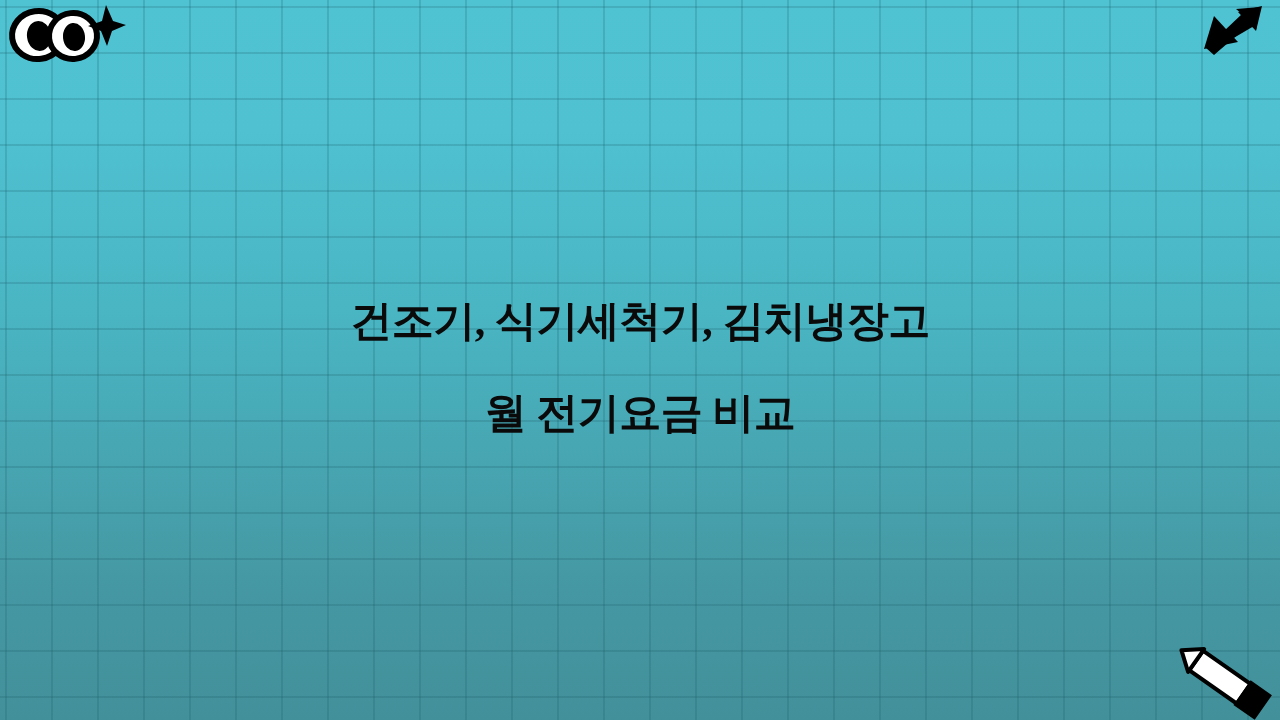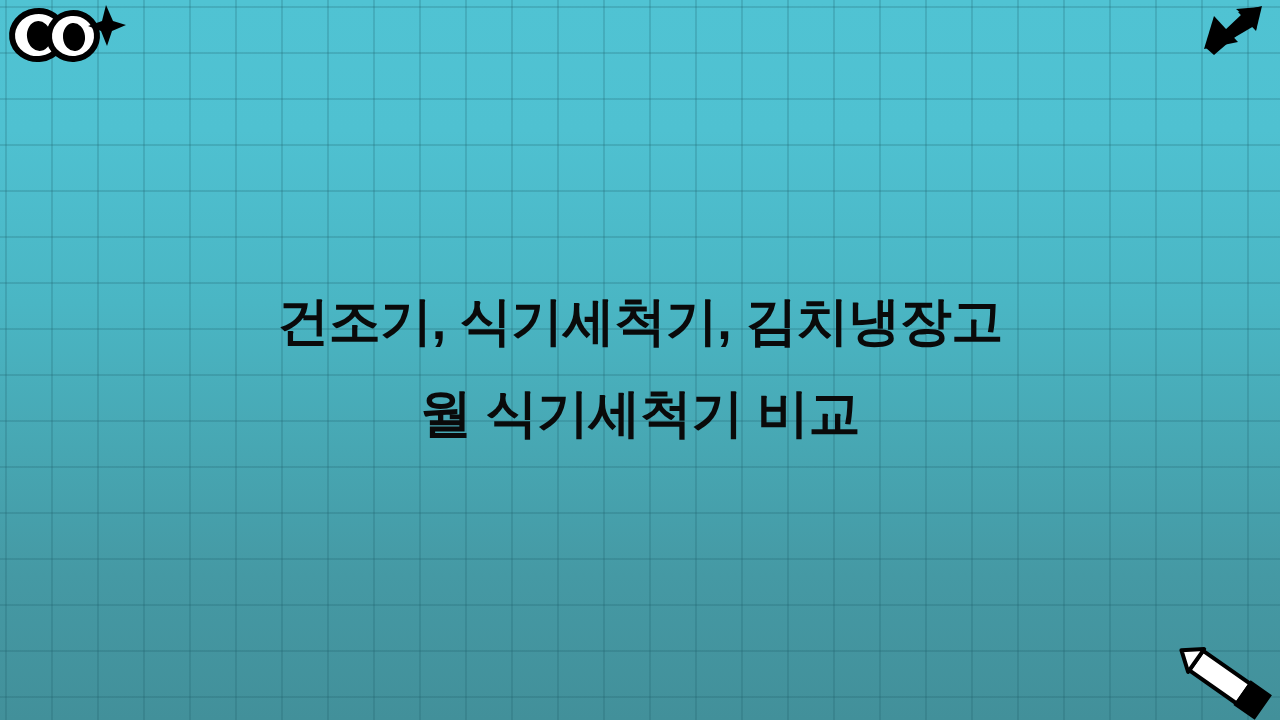--- a/index.html
+++ b/index.html
@@ -53,26 +53,27 @@
     height: 720px;
     display: flex;
     flex-direction: column;
     align-items: center;
     justify-content: center;
     padding-top: 14px;
     box-sizing: border-box;
   }
   .title-line {
     color: #0a0a0a;
-    font-size: 52px;
+    font-size: 42px;
     font-weight: 700;
     line-height: 92px;
     letter-spacing: -0.5px;
     white-space: nowrap;
     text-align: center;
+    font-family: Liberation Serif, serif;
   }
 </style>
 </head>
 <body>
 
 <div id="canvas">
 
   <div id="grid"></div>
 
   <div class="doodle" id="eyes-doodle">
@@ -111,16 +112,16 @@
 
         <path d="M22 26 L4 40 L22 54 Z" fill="#ffffff" stroke="#000000" stroke-width="4" stroke-linejoin="round"></path>
 
         <rect x="80" y="27" width="22" height="26" fill="#000000" stroke="#000000" stroke-width="4"></rect>
       </g>
     </svg>
   </div>
 
   <div id="title-block">
     <div class="title-line">건조기, 식기세척기, 김치냉장고</div>
-    <div class="title-line">월 식기세척기 비교</div>
+    <div class="title-line">월 전기요금 비교</div>
   </div>
 
 </div>
 
 </body></html>

